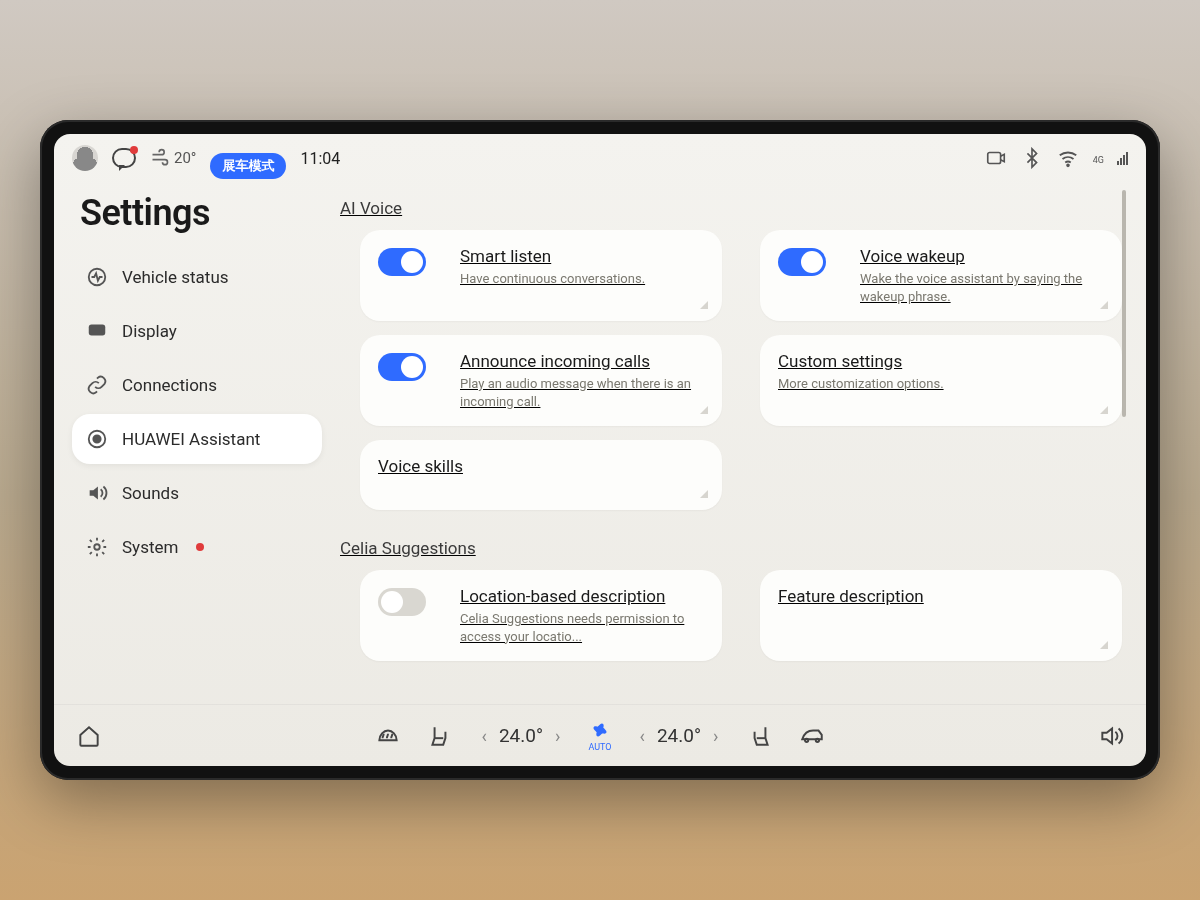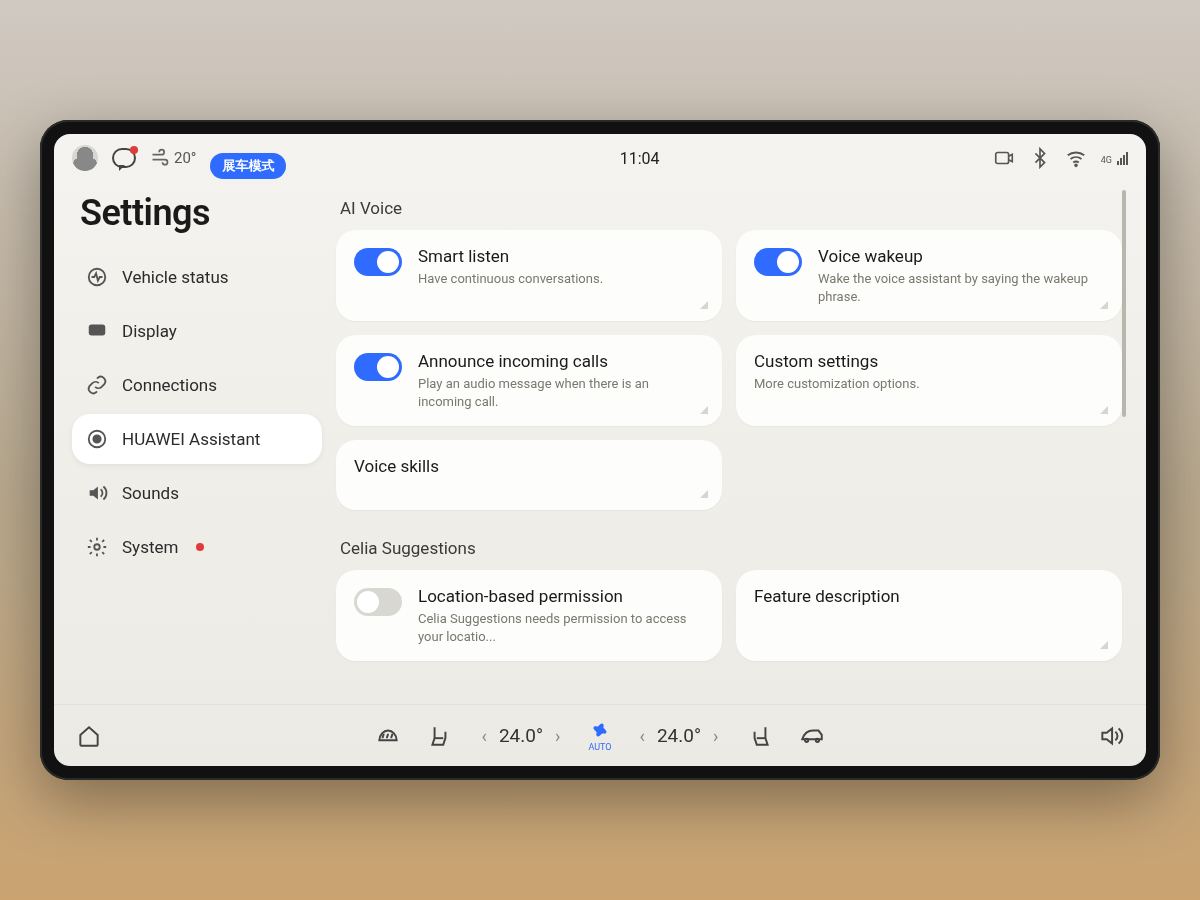--- a/index.html
+++ b/index.html
@@ -26,69 +26,69 @@
 
   
   .statusbar {
     height: 48px; display: flex; align-items: center;
     padding: 0 18px;
     color: #333;
     font-size: 14px;
     gap: 14px;
   }
   .statusbar .left, .statusbar .right { display: flex; align-items: center; gap: 14px; }
-  .statusbar .center { flex: 1; text-align: center; font-size: 16px; color: #222; }
+  .statusbar .center { flex: 1; font-size: 16px; color: #222; }
   .avatar {
     width: 26px; height: 26px; border-radius: 50%;
     background: radial-gradient(circle at 50% 38%, #888 0 8px, transparent 8px),
                 radial-gradient(circle at 50% 95%, #888 0 14px, transparent 14px),
                 #d8d6d2;
   }
   .chat-icon { position: relative; width: 24px; height: 20px; border: 2px solid #444; border-radius: 10px; }
   .chat-icon::after { content:""; position:absolute; bottom:-5px; left:5px; width:6px; height:6px; background:#444; clip-path: polygon(0 0,100% 0,0 100%); }
   .chat-dot { position:absolute; top:-4px; right:-4px; width:8px; height:8px; background:#e03b3b; border-radius:50%; }
   .weather { display:flex; align-items:center; gap:4px; color:#555; font-size:15px; }
   .weather svg { width:20px; height:20px; }
   .pill {
     background:#2f6bff; color:#fff; padding:4px 12px; border-radius: 14px;
     font-size:13px; font-weight:600;margin-top:15px;
   }
   .right .ico { width:22px; height:22px; display:flex; align-items:center; justify-content:center; color:#555; }
   .right .ico svg { width:100%; height:100%; }
   .sig { font-size:10px; display:flex; align-items:flex-end; gap:1px; height:14px; }
   .sig span { width:2px; background:#555; }
   .sig span:nth-child(1){height:4px}.sig span:nth-child(2){height:7px}.sig span:nth-child(3){height:10px}.sig span:nth-child(4){height:13px}
-  .siglabel{font-size:9px;color:#555;margin-right:2px}
+  .siglabel{font-size:9px;color:#555;margin-right:10px}
 
   
   .main { flex:1; display:flex; padding: 0 18px 0 18px; gap: 8px; min-height:0; }
   .sidebar { width: 250px; padding-top: 6px; }
   .sidebar h1 { font-size: 36px; font-weight: 600; color:#1a1a1a; margin: 4px 0 18px 8px; letter-spacing:-.5px; }
   .navlist { display:flex; flex-direction:column; gap: 4px; }
   .navitem {
     display:flex; align-items:center; gap:14px;
     padding: 14px 14px; border-radius: 18px;
     color:#2b2b2b; font-size:17px;
     cursor:pointer;
   }
   .navitem.active { background:#fff; box-shadow: 0 2px 6px rgba(0,0,0,.06); }
   .navitem .nicon { width:22px; height:22px; display:flex; align-items:center; justify-content:center; color:#555; }
   .navitem .nicon svg{width:100%;height:100%}
   .reddot { width:8px;height:8px;border-radius:50%;background:#e03b3b;margin-left:4px; }
 
-  .content { flex:1; padding: 10px 6px 0 6px; overflow:hidden; position:relative; }
+  .content { flex:1; padding: 10px 6px 0 6px; overflow:hidden; position:relative;text-decoration:underline; }
   .section-title { font-size:17px; color:#3a3a3a; margin: 6px 4px 12px 4px; }
   .cards-grid { display:grid; grid-template-columns: 1fr 1fr; gap: 14px; }
   .card {
     background:#fdfdfb; border-radius:20px;
     padding: 16px 18px;
     box-shadow: 0 1px 2px rgba(0,0,0,.04);
     position:relative;
     min-height: 70px;
-    display:flex; align-items:flex-start; gap:16px;
+    display:flex; align-items:flex-start; gap:34px;margin-left:24px;
   }
   .card.clickable::after{
     content:""; position:absolute; right:14px; bottom:12px;
     width:0;height:0;border-left:8px solid transparent;border-bottom:8px solid #d7d5cf;
   }
   .card .ct { flex:1; min-width:0; }
   .card .ct .ctitle { font-size:17px; color:#1a1a1a; margin-bottom:4px; }
   .card .ct .cdesc { font-size:13px; color:#7a786f; line-height:1.35; }
   .toggle {
     width:48px;height:28px;border-radius:14px;background:#2f6bff;position:relative;flex:0 0 auto;margin-top:2px;cursor:pointer;
@@ -290,21 +290,21 @@
           <div></div>
         </div>
 
         <div class="section-gap"></div>
         <div class="section-title">Celia Suggestions</div>
 
         <div class="cards-grid">
           <div class="card">
             <div class="toggle off"></div>
             <div class="ct">
-              <div class="ctitle">Location-based permission</div>
+              <div class="ctitle">Location-based description</div>
               <div class="cdesc">Celia Suggestions needs permission to access your locatio...</div>
             </div>
           </div>
           <div class="card clickable">
             <div class="ct">
               <div class="ctitle">Feature description</div>
             </div>
           </div>
         </div>
 

